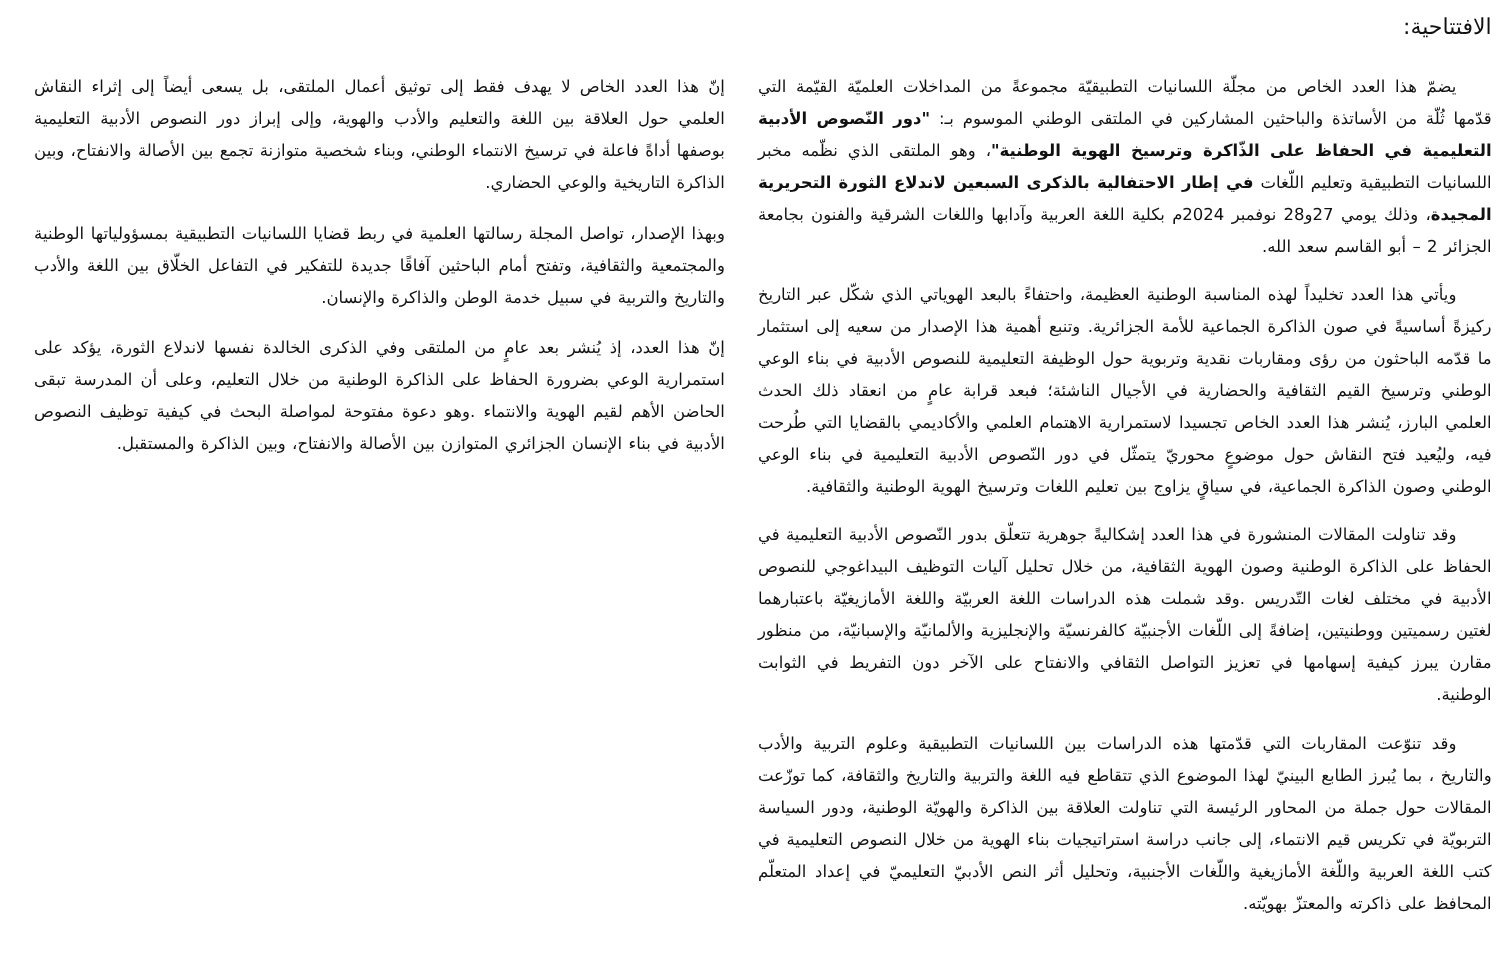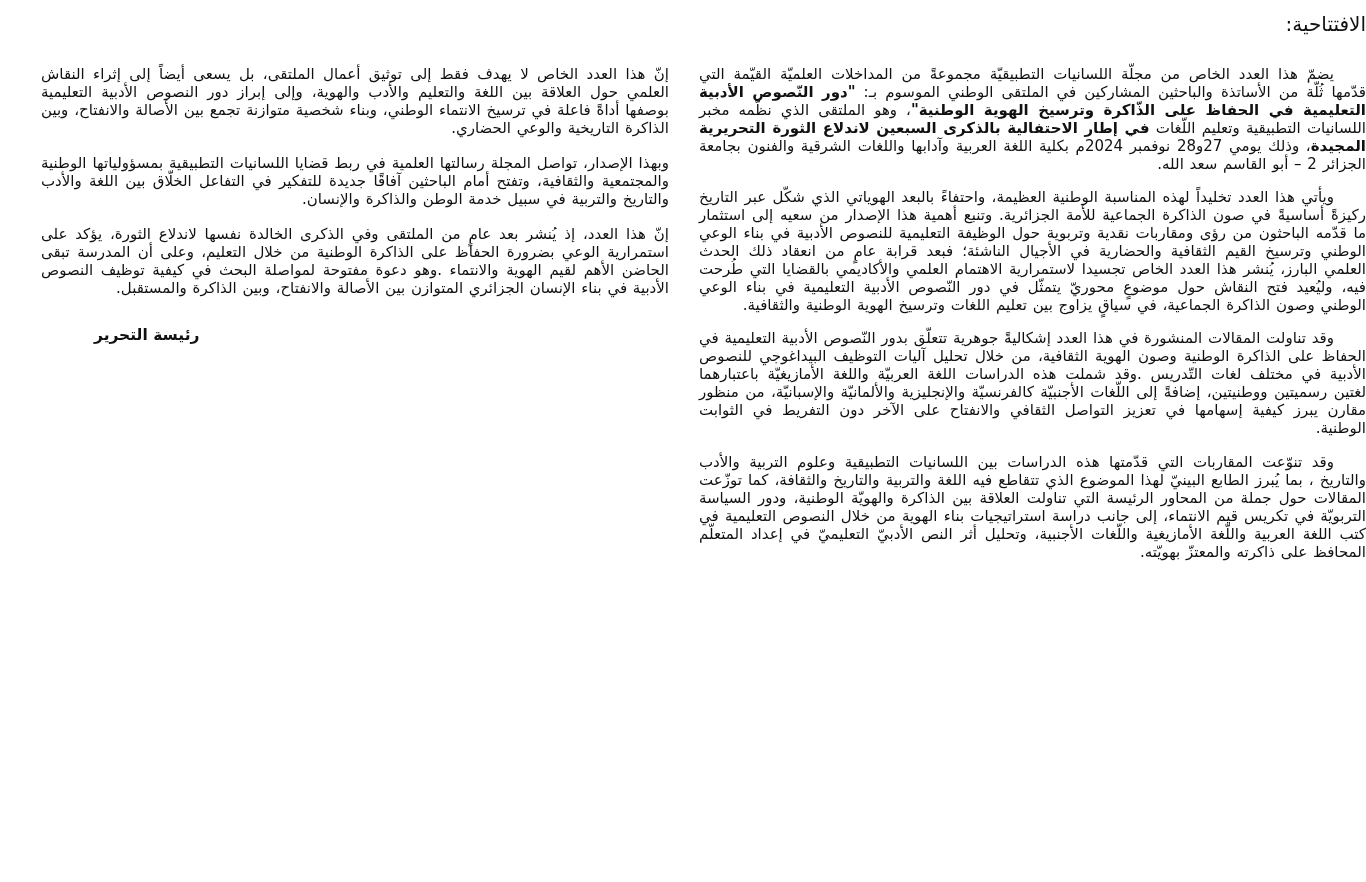--- a/index.html
+++ b/index.html
@@ -8,21 +8,21 @@
     background: #ffffff;
     width: 1366px;
     height: 882px;
     overflow: hidden;
   }
   .page {
     box-sizing: border-box;
     width: 1366px;
     height: 882px;
     direction: rtl;
-    padding: 13px 0 0 27px;
+    padding: 13px 10px 0 27px;
     font-family: "DejaVu Sans", sans-serif;
     color: #111111;
   }
   .title {
     font-size: 20px;
     font-weight: 400;
     line-height: 22px;
     margin: 0 0 30px 0;
     text-align: right;
   }
@@ -30,21 +30,21 @@
     display: flex;
     gap: 30px;
     align-items: flex-start;
   }
   .col { box-sizing: border-box; }
   .col-main { width: 667px; }
   .col-side { width: 628px; }
   .col p {
     margin: 0 0 15px 0;
     font-size: 15px;
-    line-height: 18px;
+    line-height: 29px;
     text-align: justify;
     word-spacing: 1px;
   }
   .col-main p { text-indent: 32px; }
   .col-main p.tight { margin-bottom: 16px; }
   .col-side p { text-indent: 0; margin-bottom: 17px; }
   .b { font-weight: bold; }
   .signature {
     margin-top: 27px;
     text-align: left;
@@ -73,17 +73,16 @@
         <p class="tight"><span>وقد تناولت المقالات المنشورة في هذا العدد إشكاليةً جوهرية تتعلّق بدور النّصوص الأدبية التعليمية في الحفاظ على الذاكرة الوطنية وصون الهوية الثقافية، من خلال تحليل آليات التوظيف البيداغوجي للنصوص الأدبية في مختلف لغات التّدريس .وقد شملت هذه الدراسات اللغة العربيّة واللغة الأمازيغيّة باعتبارهما لغتين رسميتين ووطنيتين، إضافةً إلى اللّغات الأجنبيّة كالفرنسيّة والإنجليزية والألمانيّة والإسبانيّة، من منظور مقارن يبرز كيفية إسهامها في تعزيز التواصل الثقافي والانفتاح على الآخر دون التفريط في الثوابت الوطنية.</span></p>
         <p><span>وقد تنوّعت المقاربات التي قدّمتها هذه الدراسات بين اللسانيات التطبيقية وعلوم التربية والأدب والتاريخ ، بما يُبرز الطابع البينيّ لهذا الموضوع الذي تتقاطع فيه اللغة والتربية والتاريخ والثقافة، كما توزّعت المقالات حول جملة من المحاور الرئيسة التي تناولت العلاقة بين الذاكرة والهويّة الوطنية، ودور السياسة التربويّة في تكريس قيم الانتماء، إلى جانب دراسة استراتيجيات بناء الهوية من خلال النصوص التعليمية في كتب اللغة العربية واللّغة الأمازيغية واللّغات الأجنبية، وتحليل أثر النص الأدبيّ التعليميّ في إعداد المتعلّم المحافظ على ذاكرته والمعتزّ بهويّته.</span></p>
       </div>
     <div class="col col-side">
       <div>
           <p><span>إنّ هذا العدد الخاص لا يهدف فقط إلى توثيق أعمال الملتقى، بل يسعى أيضاً إلى إثراء النقاش العلمي حول العلاقة بين اللغة والتعليم والأدب والهوية، وإلى إبراز دور النصوص الأدبية التعليمية بوصفها أداةً فاعلة في ترسيخ الانتماء الوطني، وبناء شخصية متوازنة تجمع بين الأصالة والانفتاح، وبين الذاكرة التاريخية والوعي الحضاري.</span></p>
           <p><span>وبهذا الإصدار، تواصل المجلة رسالتها العلمية في ربط قضايا اللسانيات التطبيقية بمسؤولياتها الوطنية والمجتمعية والثقافية، وتفتح أمام الباحثين آفاقًا جديدة للتفكير في التفاعل الخلّاق بين اللغة والأدب والتاريخ والتربية في سبيل خدمة الوطن والذاكرة والإنسان.</span></p>
           <p><span>إنّ هذا العدد، إذ يُنشر بعد عامٍ من الملتقى وفي الذكرى الخالدة نفسها لاندلاع الثورة، يؤكد على استمرارية الوعي بضرورة الحفاظ على الذاكرة الوطنية من خلال التعليم، وعلى أن المدرسة تبقى الحاضن الأهم لقيم الهوية والانتماء .وهو دعوة مفتوحة لمواصلة البحث في كيفية توظيف النصوص الأدبية في بناء الإنسان الجزائري المتوازن بين الأصالة والانفتاح، وبين الذاكرة والمستقبل.</span></p>
         </div>
       <div class="signature">
-        <div class="sig-role">رئيسة التحرير</div>
       </div>
     </div>
   </div>
 </div>
 
 </body></html>

